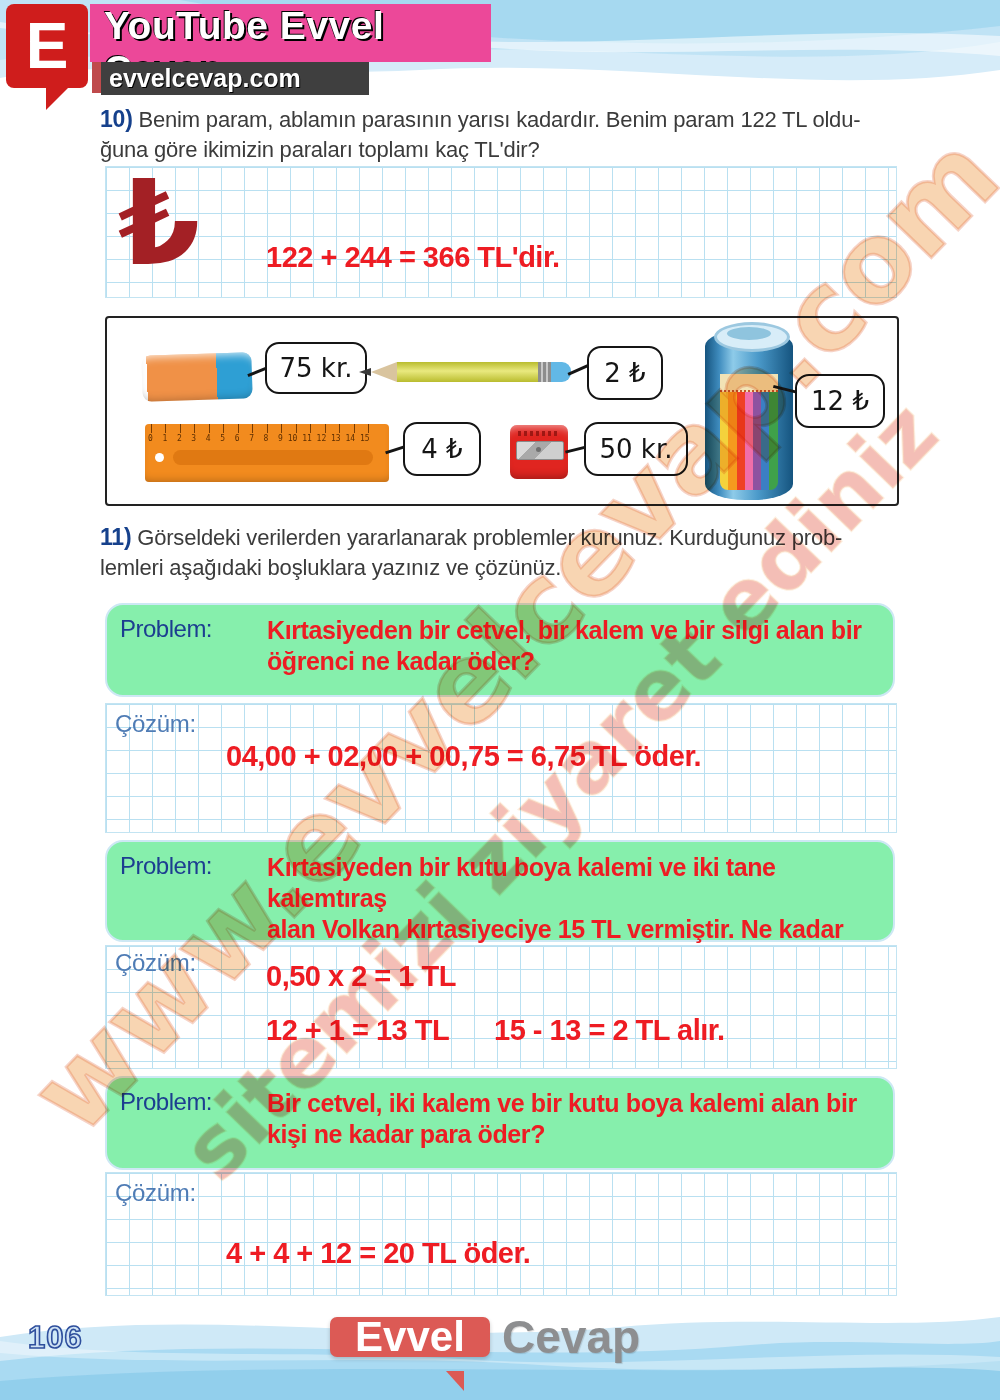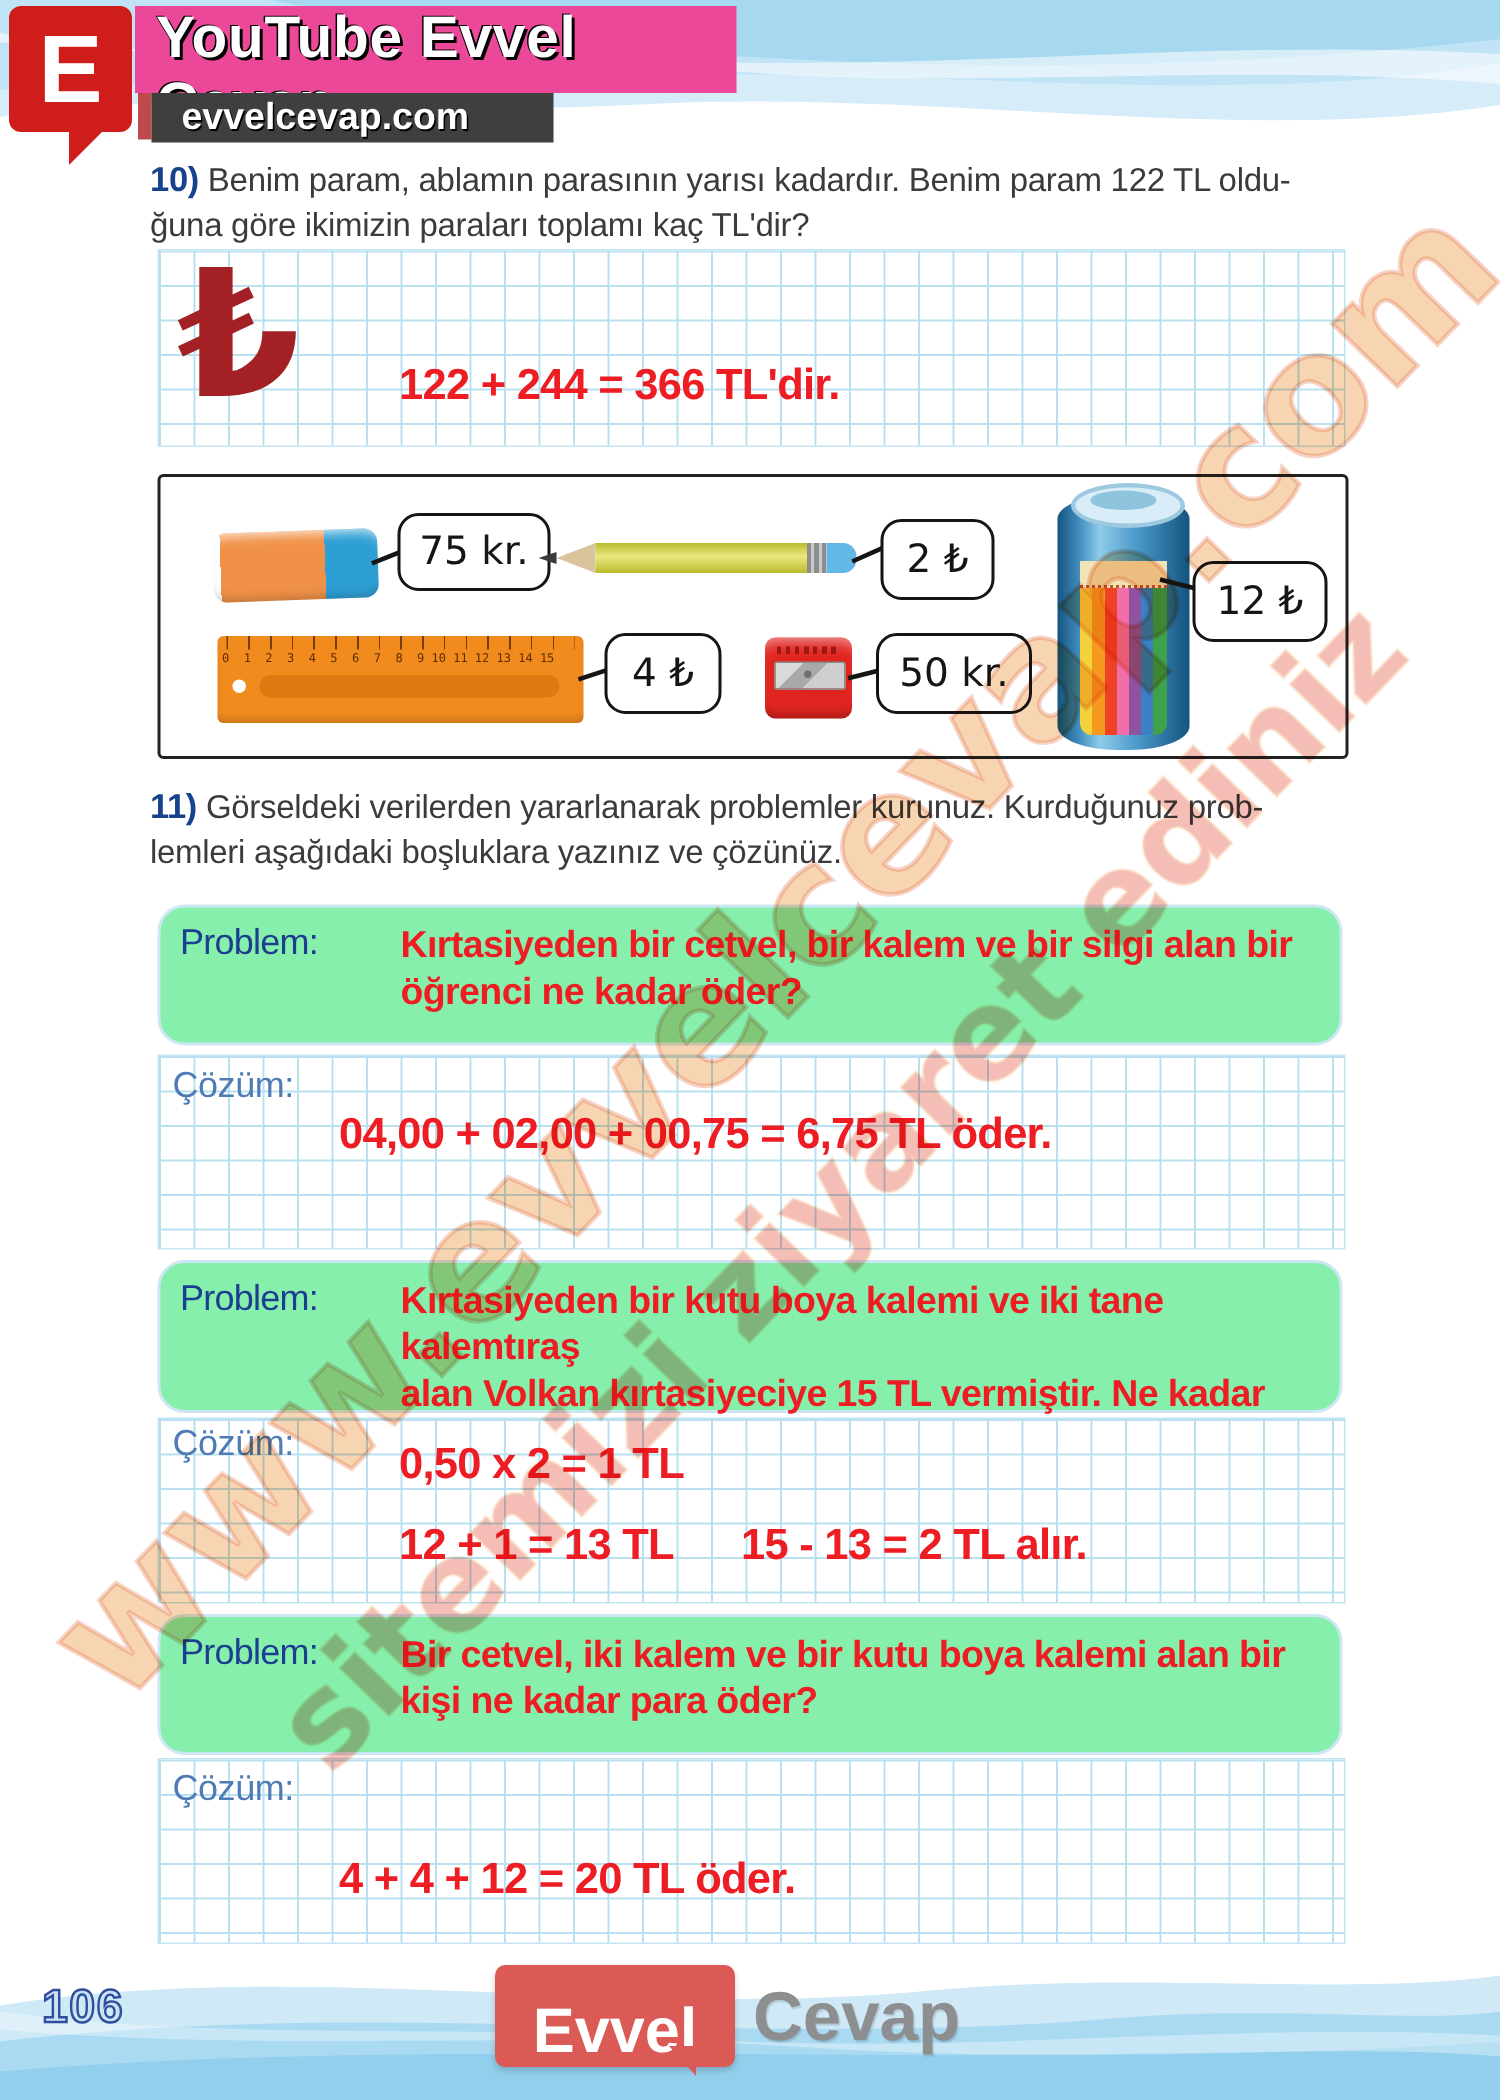--- a/index.html
+++ b/index.html
@@ -13,21 +13,21 @@
 
   
   .logo-box{position:absolute;left:6px;top:4px;width:82px;height:84px;background:#cf1d1c;border-radius:8px;
     display:flex;align-items:center;justify-content:center;color:#fff;font-size:64px;font-weight:bold;}
   .logo-tail{position:absolute;left:46px;top:86px;width:0;height:0;border-top:24px solid #cf1d1c;border-right:24px solid transparent;}
   .logo-stripe{position:absolute;left:92px;top:4px;width:9px;height:89px;background:#bf4a4c;}
   .bar-dark{position:absolute;left:90px;top:4px;width:401px;height:58px;background:#ec4899;display:flex;}
   .bar-dark span{color:#fff;font-weight:bold;font-size:39px;padding-left:14px;letter-spacing:0.5px;
     text-shadow:2px 2px 0 #000,-1px -1px 0 #000;}
   .bar-gray{position:absolute;left:101px;top:62px;width:268px;height:33px;background:#3f3f3f;display:flex;align-items:center;}
-  .bar-gray span{color:#fff;font-weight:bold;font-size:25px;padding-left:20px;text-shadow:1px 1px 0 #000;}
+  .bar-gray span{color:#fff;font-weight:bold;font-size:25px;padding-left:8px;text-shadow:1px 1px 0 #000;}
 
   
   .question{position:absolute;left:100px;width:830px;font-size:22px;line-height:30px;color:#3b3b3b;letter-spacing:-0.2px;}
   .q-num{font-weight:bold;color:#16418c;font-size:23px;}
   .q-text{white-space:pre-line;}
   #q10{top:104px;}
   #q11{top:522px;}
 
   
   .grid{position:absolute;left:105px;width:790px;background-color:#fff;
@@ -99,21 +99,21 @@
     mix-blend-mode:multiply;z-index:40;}
   #wm1{left:-140px;top:596px;width:1260px;font-size:110px;transform:rotate(-46deg);
     color:rgba(243,188,130,.62);-webkit-text-stroke:3px rgba(225,110,70,.30);}
   #wm2{left:-70px;top:742px;width:1260px;font-size:84px;transform:rotate(-46deg);
     color:rgba(233,120,102,.48);-webkit-text-stroke:2px rgba(250,225,190,.45);}
 
   
   .page-num{position:absolute;left:28px;top:1320px;font-size:31px;font-weight:bold;color:#cfe2f4;
     -webkit-text-stroke:1.6px #2e4f9d;letter-spacing:1px;z-index:5;}
   .footer-logo{position:absolute;left:330px;top:1310px;z-index:5;display:flex;align-items:center;}
-  .fl-red{position:relative;background:#dc5a55;border-radius:7px;width:160px;height:68px;display:flex;align-items:flex-end;justify-content:center;
+  .fl-red{position:relative;background:#dc5a55;border-radius:7px;width:160px;height:40px;display:flex;align-items:center;justify-content:center;
     color:#fff;font-weight:bold;font-size:42px;box-shadow:0 2px 4px rgba(0,0,0,.2);}
   .fl-tail{position:absolute;left:116px;top:54px;width:0;height:0;border-top:20px solid #dc5a55;border-left:18px solid transparent;}
   .fl-gray{color:#8d8e90;font-weight:bold;font-size:46px;margin-left:12px;text-shadow:1px 1px 1px rgba(0,0,0,.15);}
 </style>
 </head>
 <body>
 
 <div id="page">
 
   <svg class="waves top" viewBox="0 0 1000 112" preserveAspectRatio="none">

